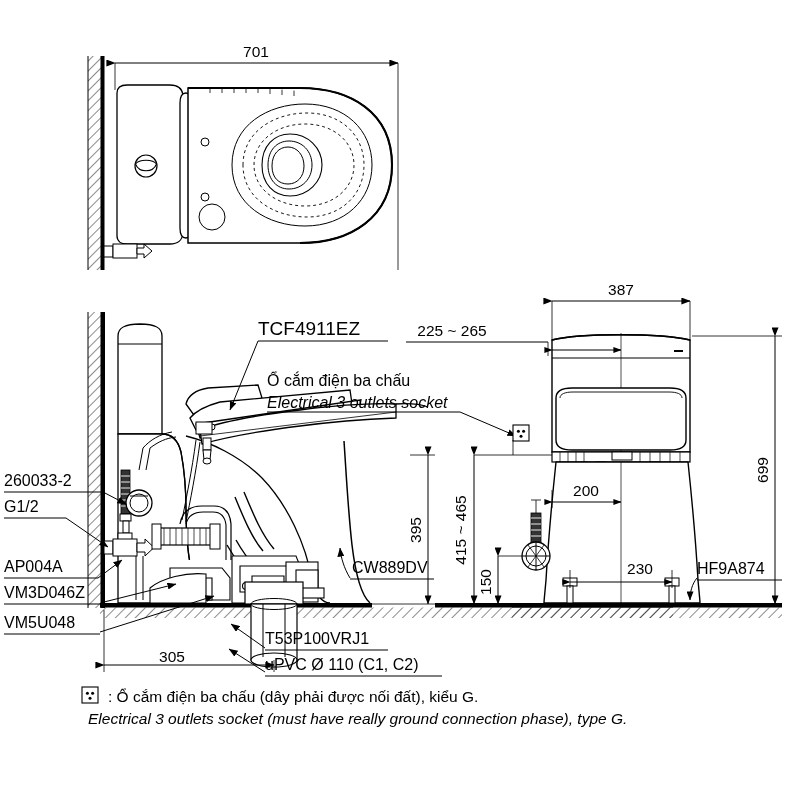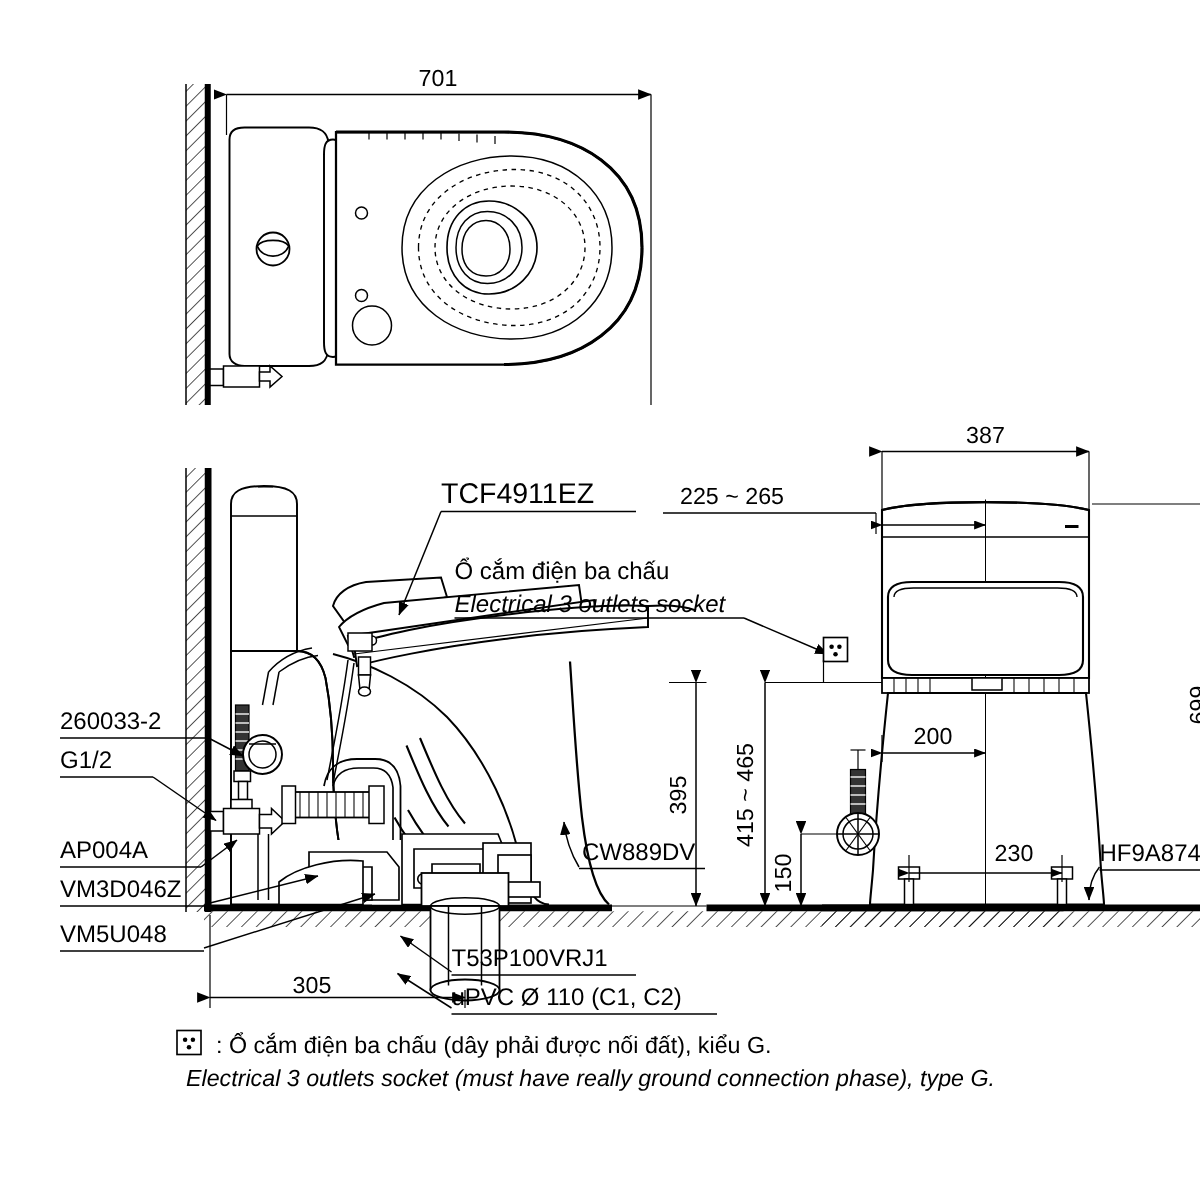--- a/index.html
+++ b/index.html
@@ -4,21 +4,21 @@
 <title>TOTO CW889DV Technical Drawing</title>
 <style>
   html,body{margin:0;padding:0;background:#ffffff;}
   body{
     width:800px;height:800px;
     font-family:"Liberation Sans","DejaVu Sans",sans-serif;
     color:#000;
     overflow:hidden;
     position:relative;
   }
-  #sheet{position:absolute;inset:0;width:672px;height:800px;margin-left:36px;}
+  #sheet{position:absolute;inset:0;width:672px;height:800px;}
   svg{display:block;}
   text{font-family:"Liberation Sans","DejaVu Sans",sans-serif;fill:#000;}
   .dimtxt{font-size:15.5px;}
   .lbl{font-size:16px;}
   .lblbig{font-size:19px;}
   .note{font-size:15.5px;}
   .noteit{font-size:15.5px;font-style:italic;}
   .it{font-style:italic;}
 </style>
 </head>

